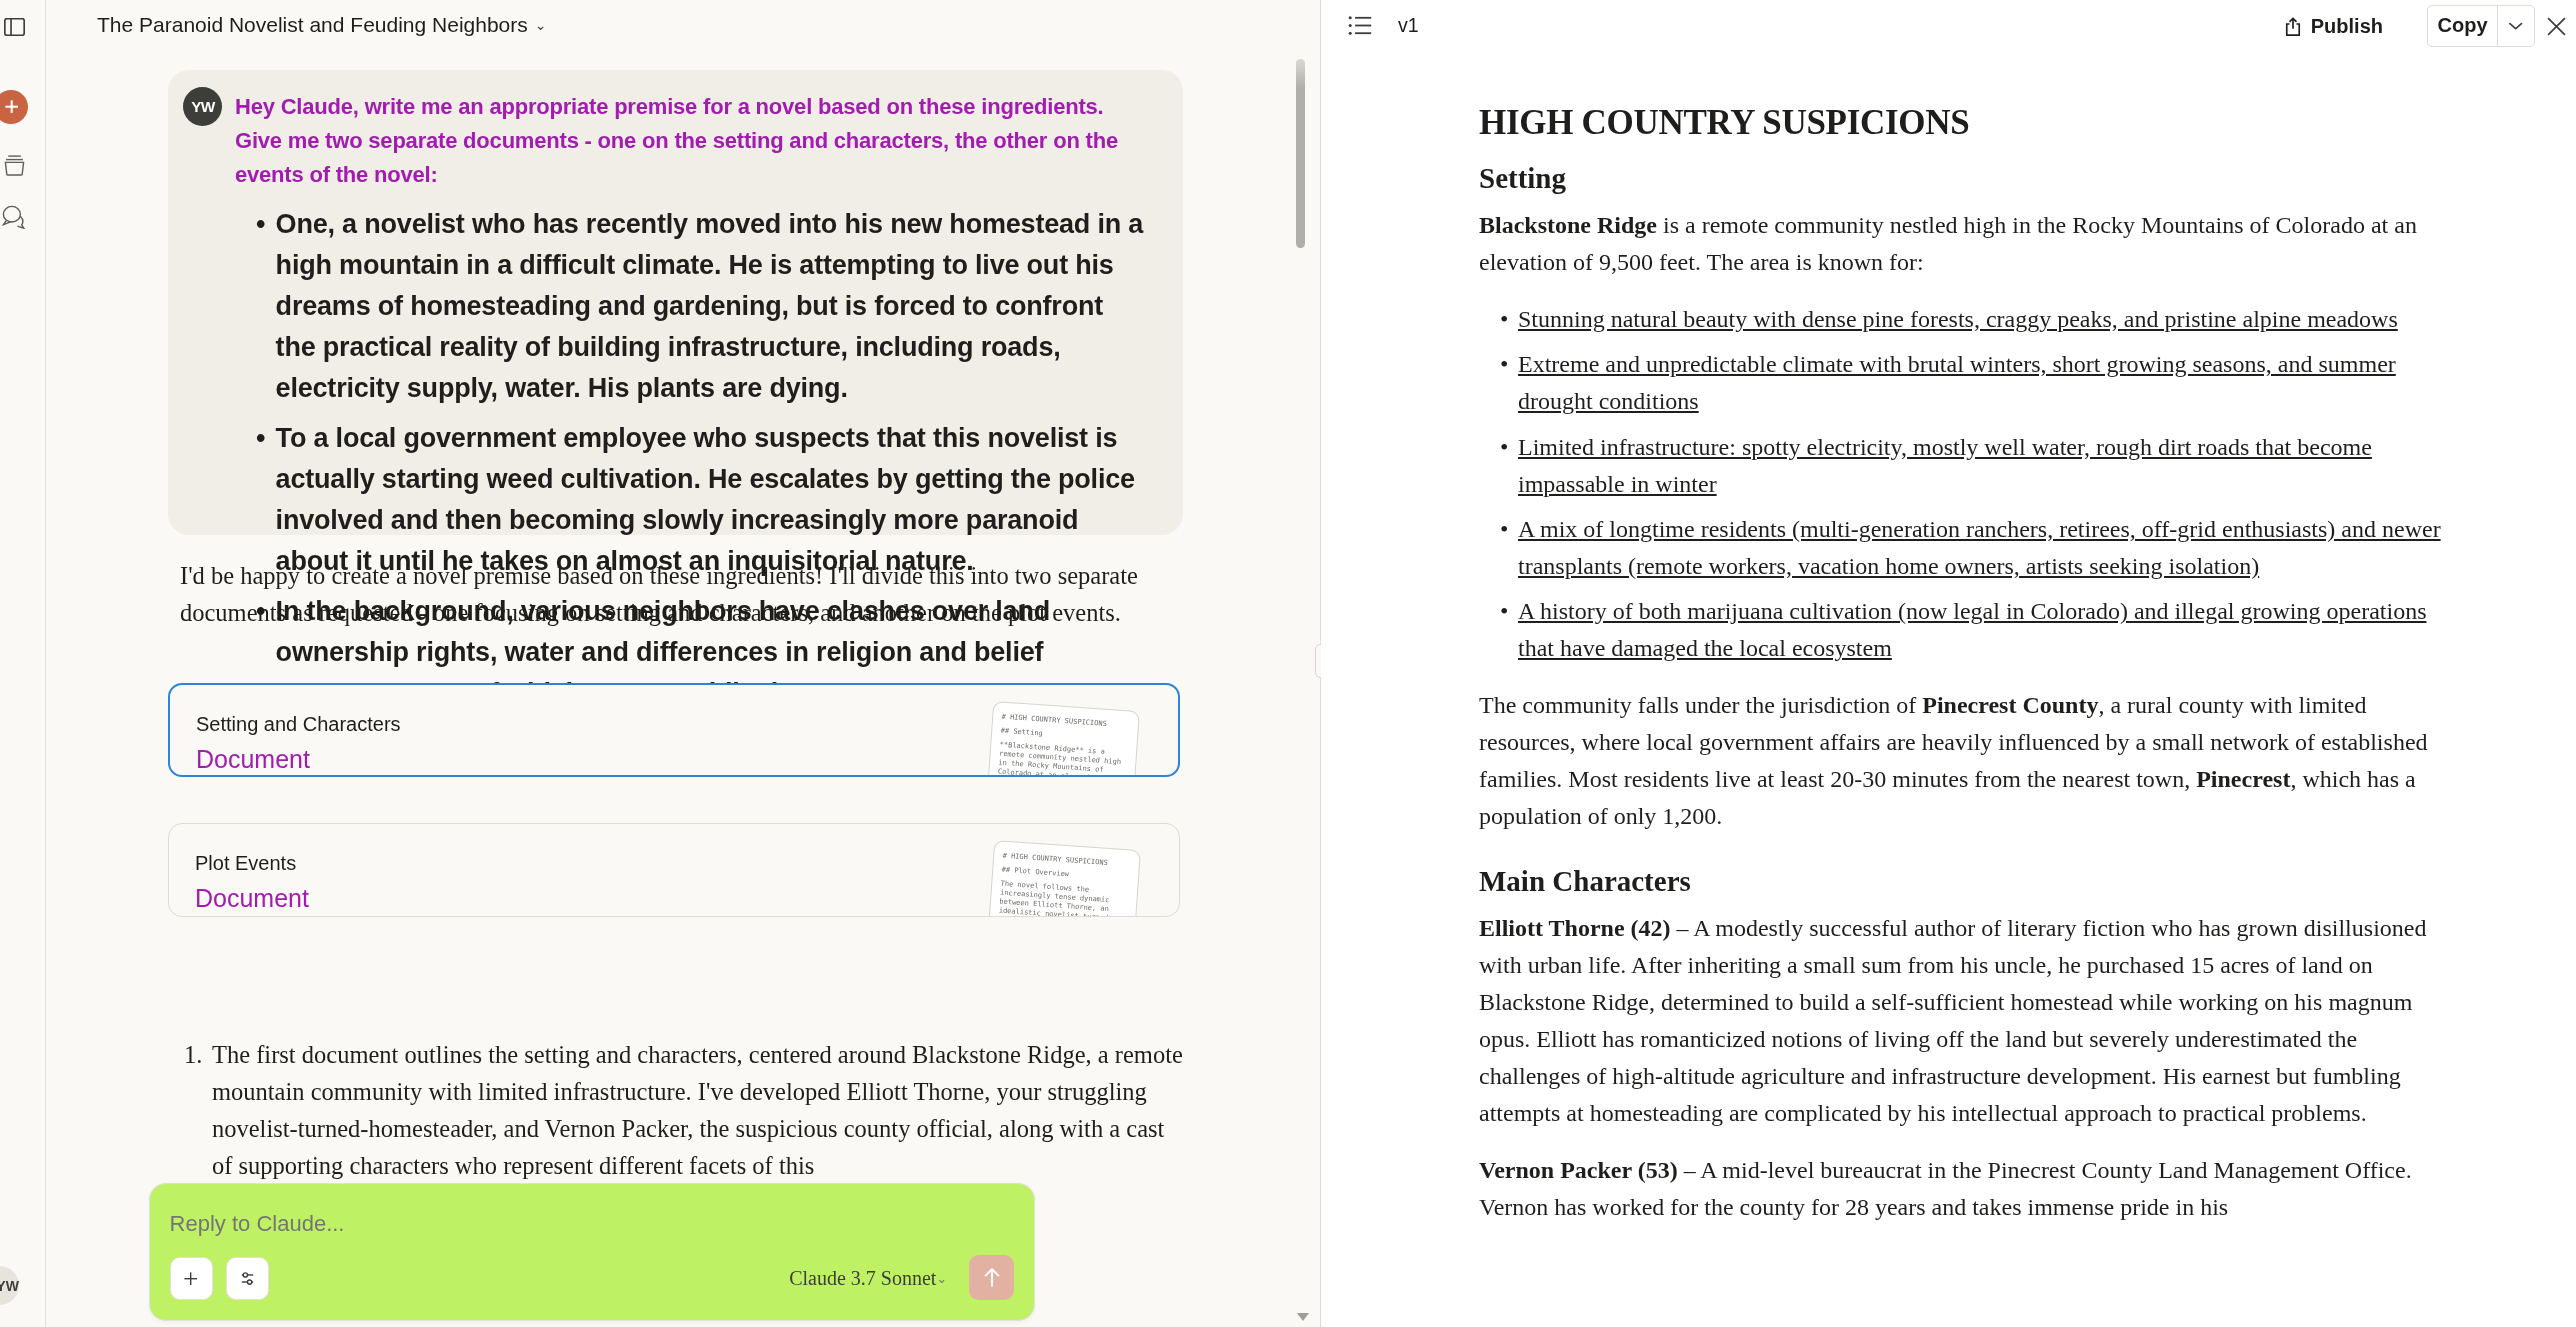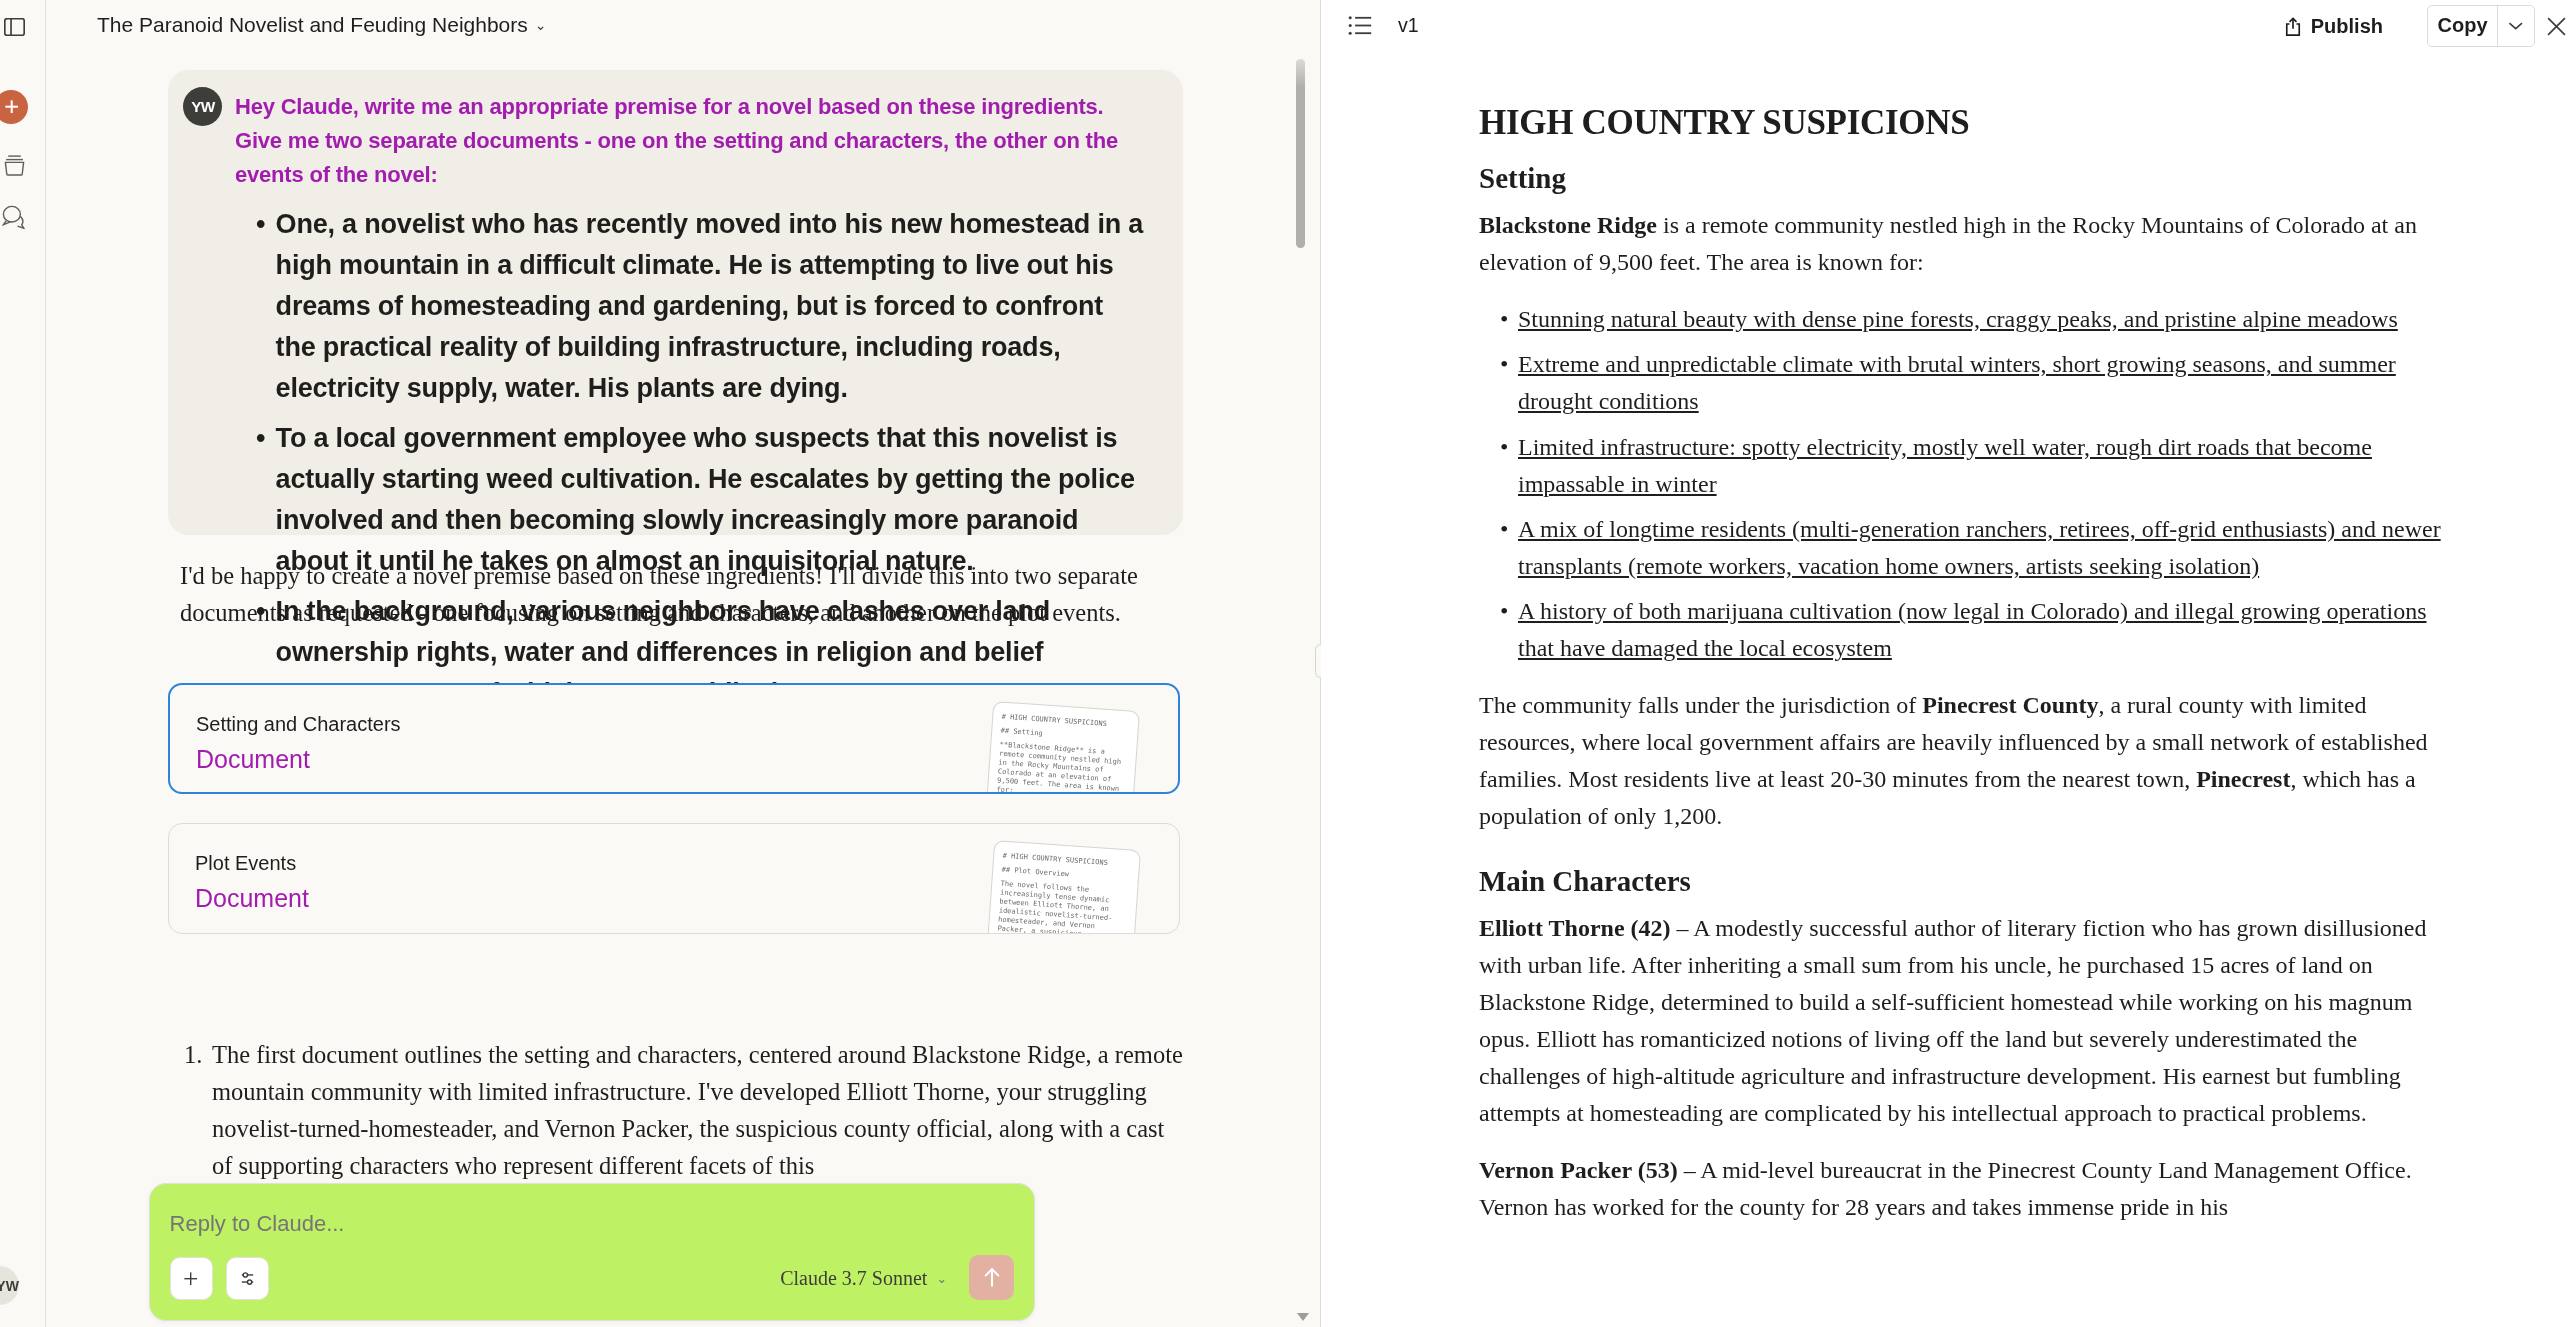--- a/index.html
+++ b/index.html
@@ -22,35 +22,35 @@
   .user-bubble { position: absolute; left: 121px; top: 70px; width: 1015px; height: 465px; background: #f0eee6; border-radius: 21px; padding: 19.6px 39px 0 67px; }
   .user-avatar { position: absolute; left: 15.4px; top: 17px; width: 39px; height: 39px; border-radius: 50%; background: #3d3d3a; color: #fff; font-weight: bold; font-size: 15.4px; display: flex; align-items: center; justify-content: center; letter-spacing: -0.7px; }
   .user-text { font-weight: bold; font-size: 22px; line-height: 34px; color: #a21caf; letter-spacing: -0.2px; }
   .user-list { list-style: none; margin-top: 12.6px; padding-left: 21px; }
   .user-list li { position: relative; padding-left: 19.6px; margin-bottom: 9px; font-weight: bold; font-size: 27px; line-height: 41px; letter-spacing: -0.2px; }
   .user-list li::before { content: "•"; position: absolute; left: 0; top: 0; }
 
   .serif { font-family: "Liberation Serif", "DejaVu Serif", serif; }
   .asst-p { position: absolute; left: 133px; width: 1001px; font-size: 24.5px; line-height: 37px; color: #1f1e1d; }
 
-  .artifact { position: absolute; left: 121px; width: 1012px; height: 111px; border-radius: 14px; background: #faf9f5; border: 1.4px solid #dedcd4; overflow: hidden; }
+  .artifact { position: absolute; left: 121px; width: 1012px; height: 94px; border-radius: 14px; background: #faf9f5; border: 1.4px solid #dedcd4; overflow: hidden; }
   .artifact.active { border: 2.1px solid #2c84db; }
   .artifact-title { position: absolute; left: 26px; top: 28px; font-size: 20px; color: #1f1e1d; }
   .artifact-type { position: absolute; left: 26px; top: 60px; font-size: 25px; color: #a21caf; }
   .artifact-thumb { position: absolute; right: 42px; top: 21px; width: 147px; height: 119px; background: #fff; border: 1.4px solid #d6d4cd; border-radius: 9.8px; transform: rotate(4deg); padding: 9.8px 8.4px; font-family: "DejaVu Sans Mono", monospace; font-size: 7px; line-height: 9px; color: #6b6a66; overflow: hidden; }
   .artifact-thumb p { margin-bottom: 4.9px; }
 
   .asst-list { position: absolute; left: 137px; top: 1036px; width: 1001px; font-size: 24.5px; line-height: 37px; list-style: none; }
   .asst-list li { position: relative; padding-left: 28px; }
   .asst-list li .num { position: absolute; left: 0; top: 0; }
 
   .composer { position: absolute; left: 102px; top: 1183px; width: 886px; height: 138px; background: #bef264; border: 1.4px solid #e2e0d8; border-radius: 17px; box-shadow: 0 1.4px 5.6px rgba(0,0,0,0.04); }
   .composer-input { position: absolute; left: 19.6px; top: 26.6px; width: 980px; font-size: 22px; color: #73726c; border: none; outline: none; background: transparent; font-family: "Liberation Sans", sans-serif; }
   .composer-btn { position: absolute; top: 73px; width: 43px; height: 43px; border: 1.4px solid #e2e0d8; border-radius: 9.8px; background: #fff; display: flex; align-items: center; justify-content: center; }
-  .model-select { position: absolute; right: 87px; top: 83px; font-size: 20px; color: #3d3d3a; display: flex; align-items: center; gap: 9px; }
+  .model-select { position: absolute; right: 87px; top: 83px; font-size: 20px; color: #3d3d3a; display: flex; align-items: center; gap: 0; }
   .model-select .chev { font-size: 12.6px; color: #73726c; }
   .send-btn { position: absolute; right: 19.6px; top: 71px; width: 45px; height: 45px; border-radius: 9.8px; background: #e3b1a1; display: flex; align-items: center; justify-content: center; }
 
   
   .divider { position: absolute; left: 1320px; top: 0; width: 1.4px; height: 1328px; background: #dedcd4; }
   .resize-handle { position: absolute; left: 1315px; top: 644px; width: 11.2px; height: 34px; border-radius: 5.6px; background: #faf9f5; border: 1.4px solid #d6d4cd; }
 
   
   .doc { position: absolute; left: 1321px; top: 0; width: 1255px; height: 1328px; background: #ffffff; overflow: hidden; }
   .doc-header { position: absolute; left: 0; top: 0; width: 100%; height: 53px; }

